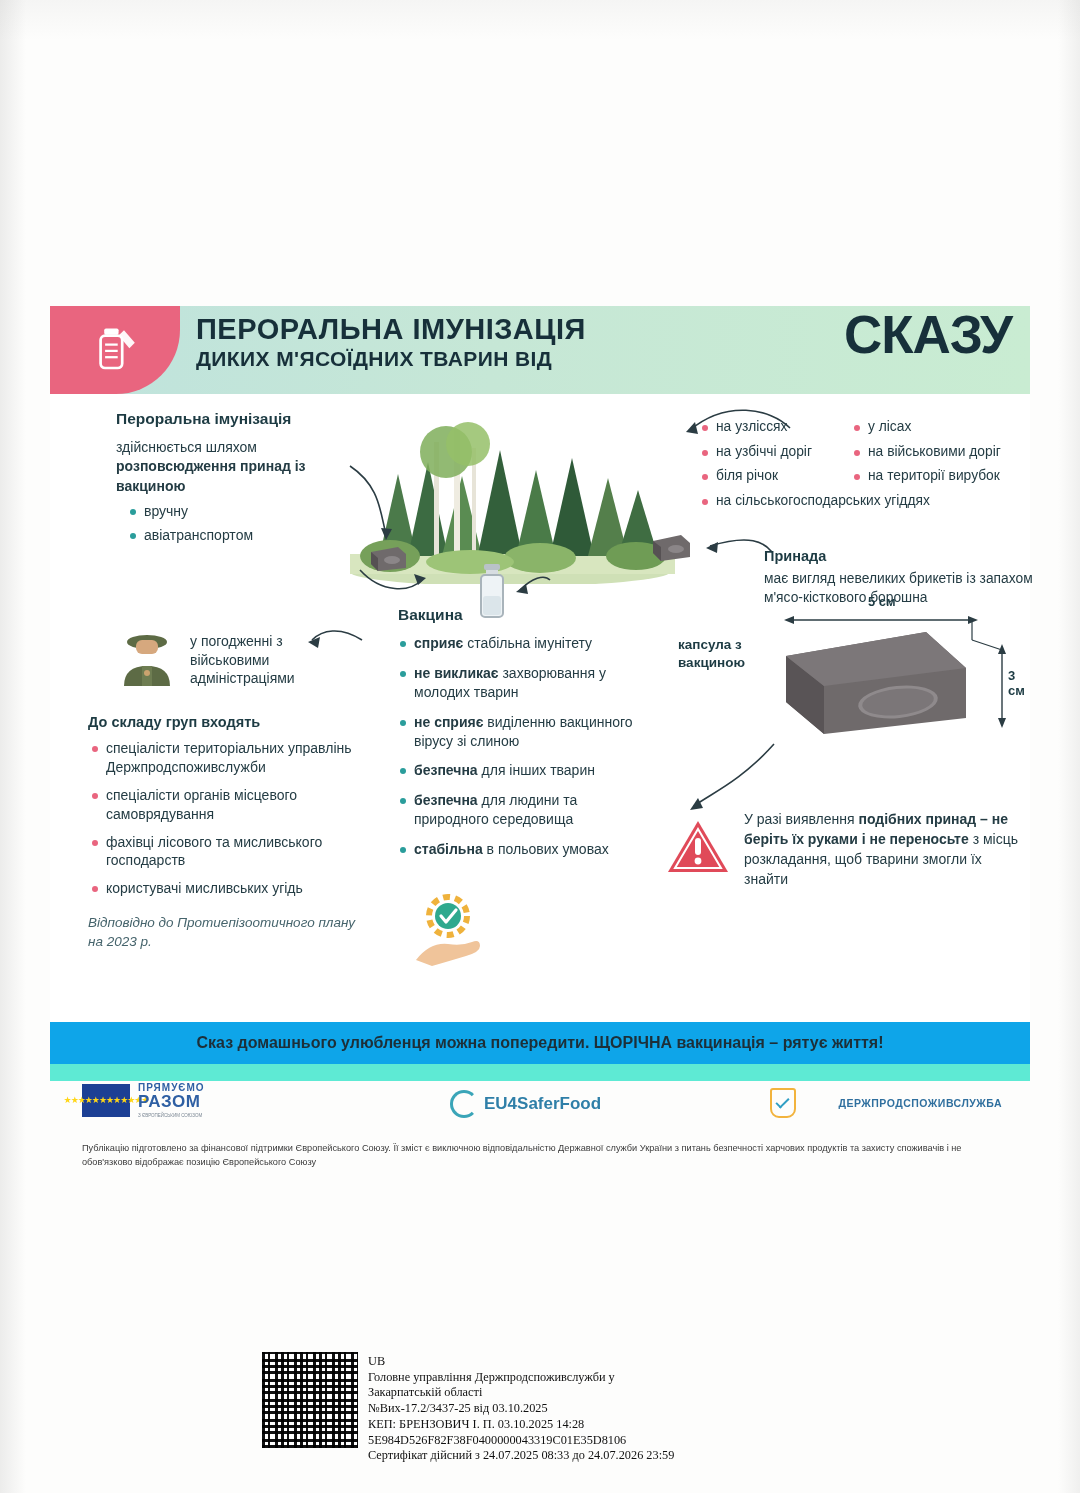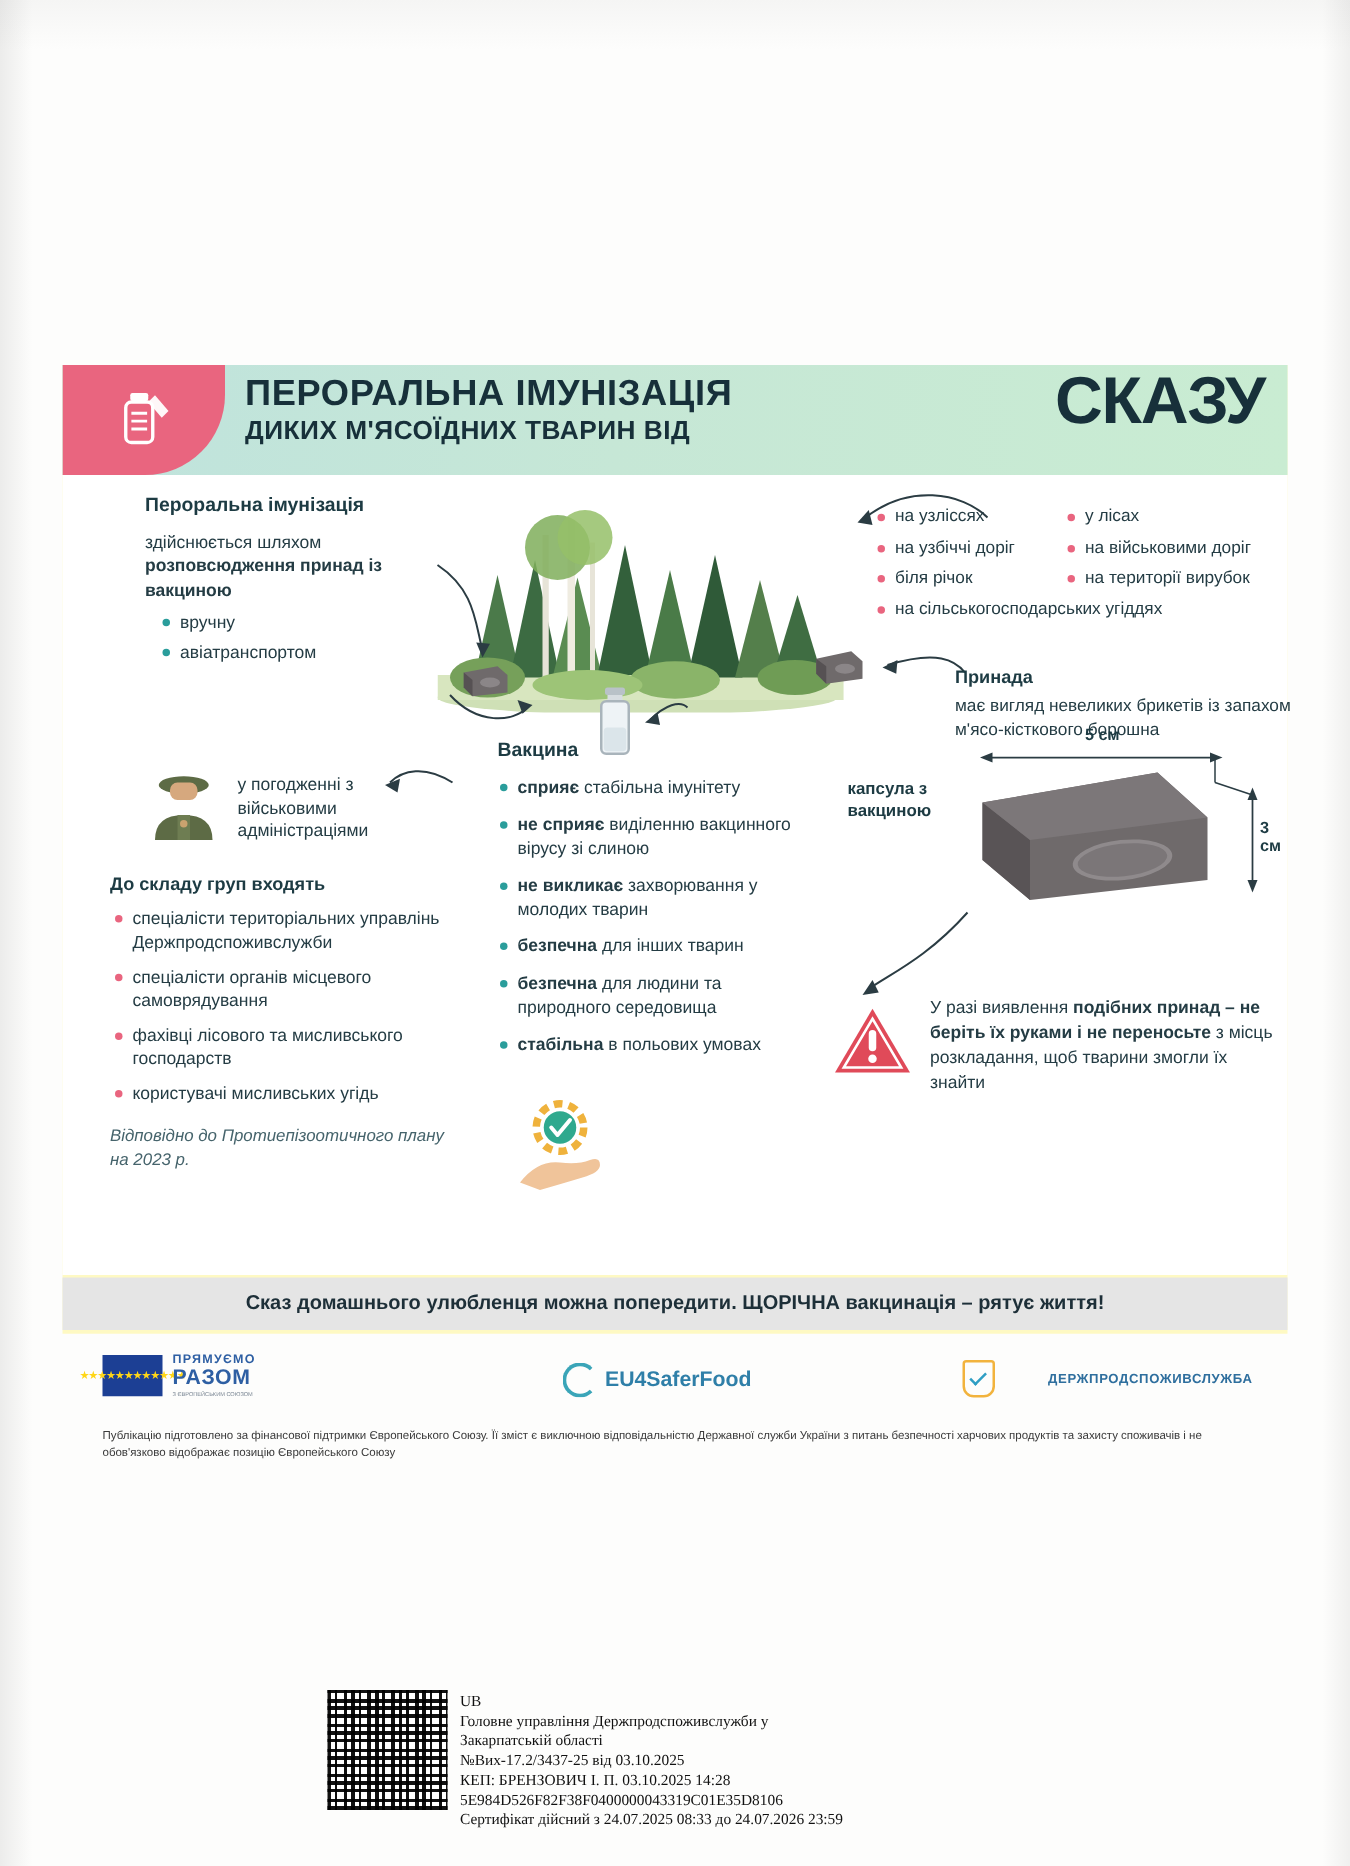--- a/index.html
+++ b/index.html
@@ -29,24 +29,24 @@
       linear-gradient(to right, rgba(120,120,120,0.13) 0px, rgba(255,255,255,0) 26px),
       linear-gradient(to left, rgba(120,120,120,0.10) 0px, rgba(255,255,255,0) 22px),
       linear-gradient(to bottom, rgba(140,140,140,0.07) 0px, rgba(255,255,255,0) 40px);
     pointer-events: none;
   }
 
   
   .poster {
     position: absolute;
     left: 50px;
-    top: 292px;
+    top: 306px;
     width: 980px;
     height: 775px;
-    background: #fef9c3;
+    background: #5eead4;
   }
 
   .header {
     position: relative;
     height: 88px;
     background: linear-gradient(to right, #bfe3dd 0%, #c6e7d6 45%, #c9ecd2 100%);
     overflow: hidden;
   }
   .header-badge {
     position: absolute;
@@ -291,21 +291,21 @@
     position: absolute;
     left: 358px; top: 496px;
     width: 86px; height: 80px;
   }
 
   
   .strip {
     position: absolute;
     left: 50px; top: 1022px;
     width: 980px; height: 42px;
-    background: #e5e5e5;
+    background: #0ea5e9;
     display: flex;
     align-items: center;
     justify-content: center;
   }
   .strip span {
     font-size: 16px;
     font-weight: bold;
     color: #1d2f38;
   }
 
@@ -561,22 +561,22 @@
           <polygon points="226,118 222,108 230,108" fill="#2b3c43"></polygon>
           <line x1="196" y1="30" x2="226" y2="40" stroke="#2b3c43" stroke-width="1.2"></line>
         </svg>
         <div style="position:absolute;left:92px;top:-16px;font-size:13px;font-weight:bold;color:#1d3b43">5 см</div>
         <div style="position:absolute;left:232px;top:58px;font-size:13px;font-weight:bold;color:#1d3b43">3 см</div>
       </div>
 
       <div class="vaccine-title">Вакцина</div>
       <ul class="bullet-list vaccine-list">
         <li><b>сприяє</b><span> стабільна імунітету</span></li>
+        <li><b>не викликає</b><span> захворювання у молодих тварин</span></li>
         <li><b>не сприяє</b><span> виділенню вакцинного вірусу зі слиною</span></li>
-        <li><b>не викликає</b><span> захворювання у молодих тварин</span></li>
         <li><b>безпечна</b><span> для інших тварин</span></li>
         <li><b>безпечна</b><span> для людини та природного середовища</span></li>
         <li><b>стабільна</b><span> в польових умовах</span></li>
       </ul>
 
       <div class="warn-icon">
         <svg viewBox="0 0 64 58" aria-hidden="true">
           <path d="M32 3 L62 54 L2 54 Z" fill="#e04a59"></path>
           <path d="M32 11 L55 50 L9 50 Z" fill="#e04a59" stroke="#ffffff" stroke-width="2"></path>
           <rect x="29" y="20" width="6" height="17" rx="3" fill="#ffffff"></rect>

